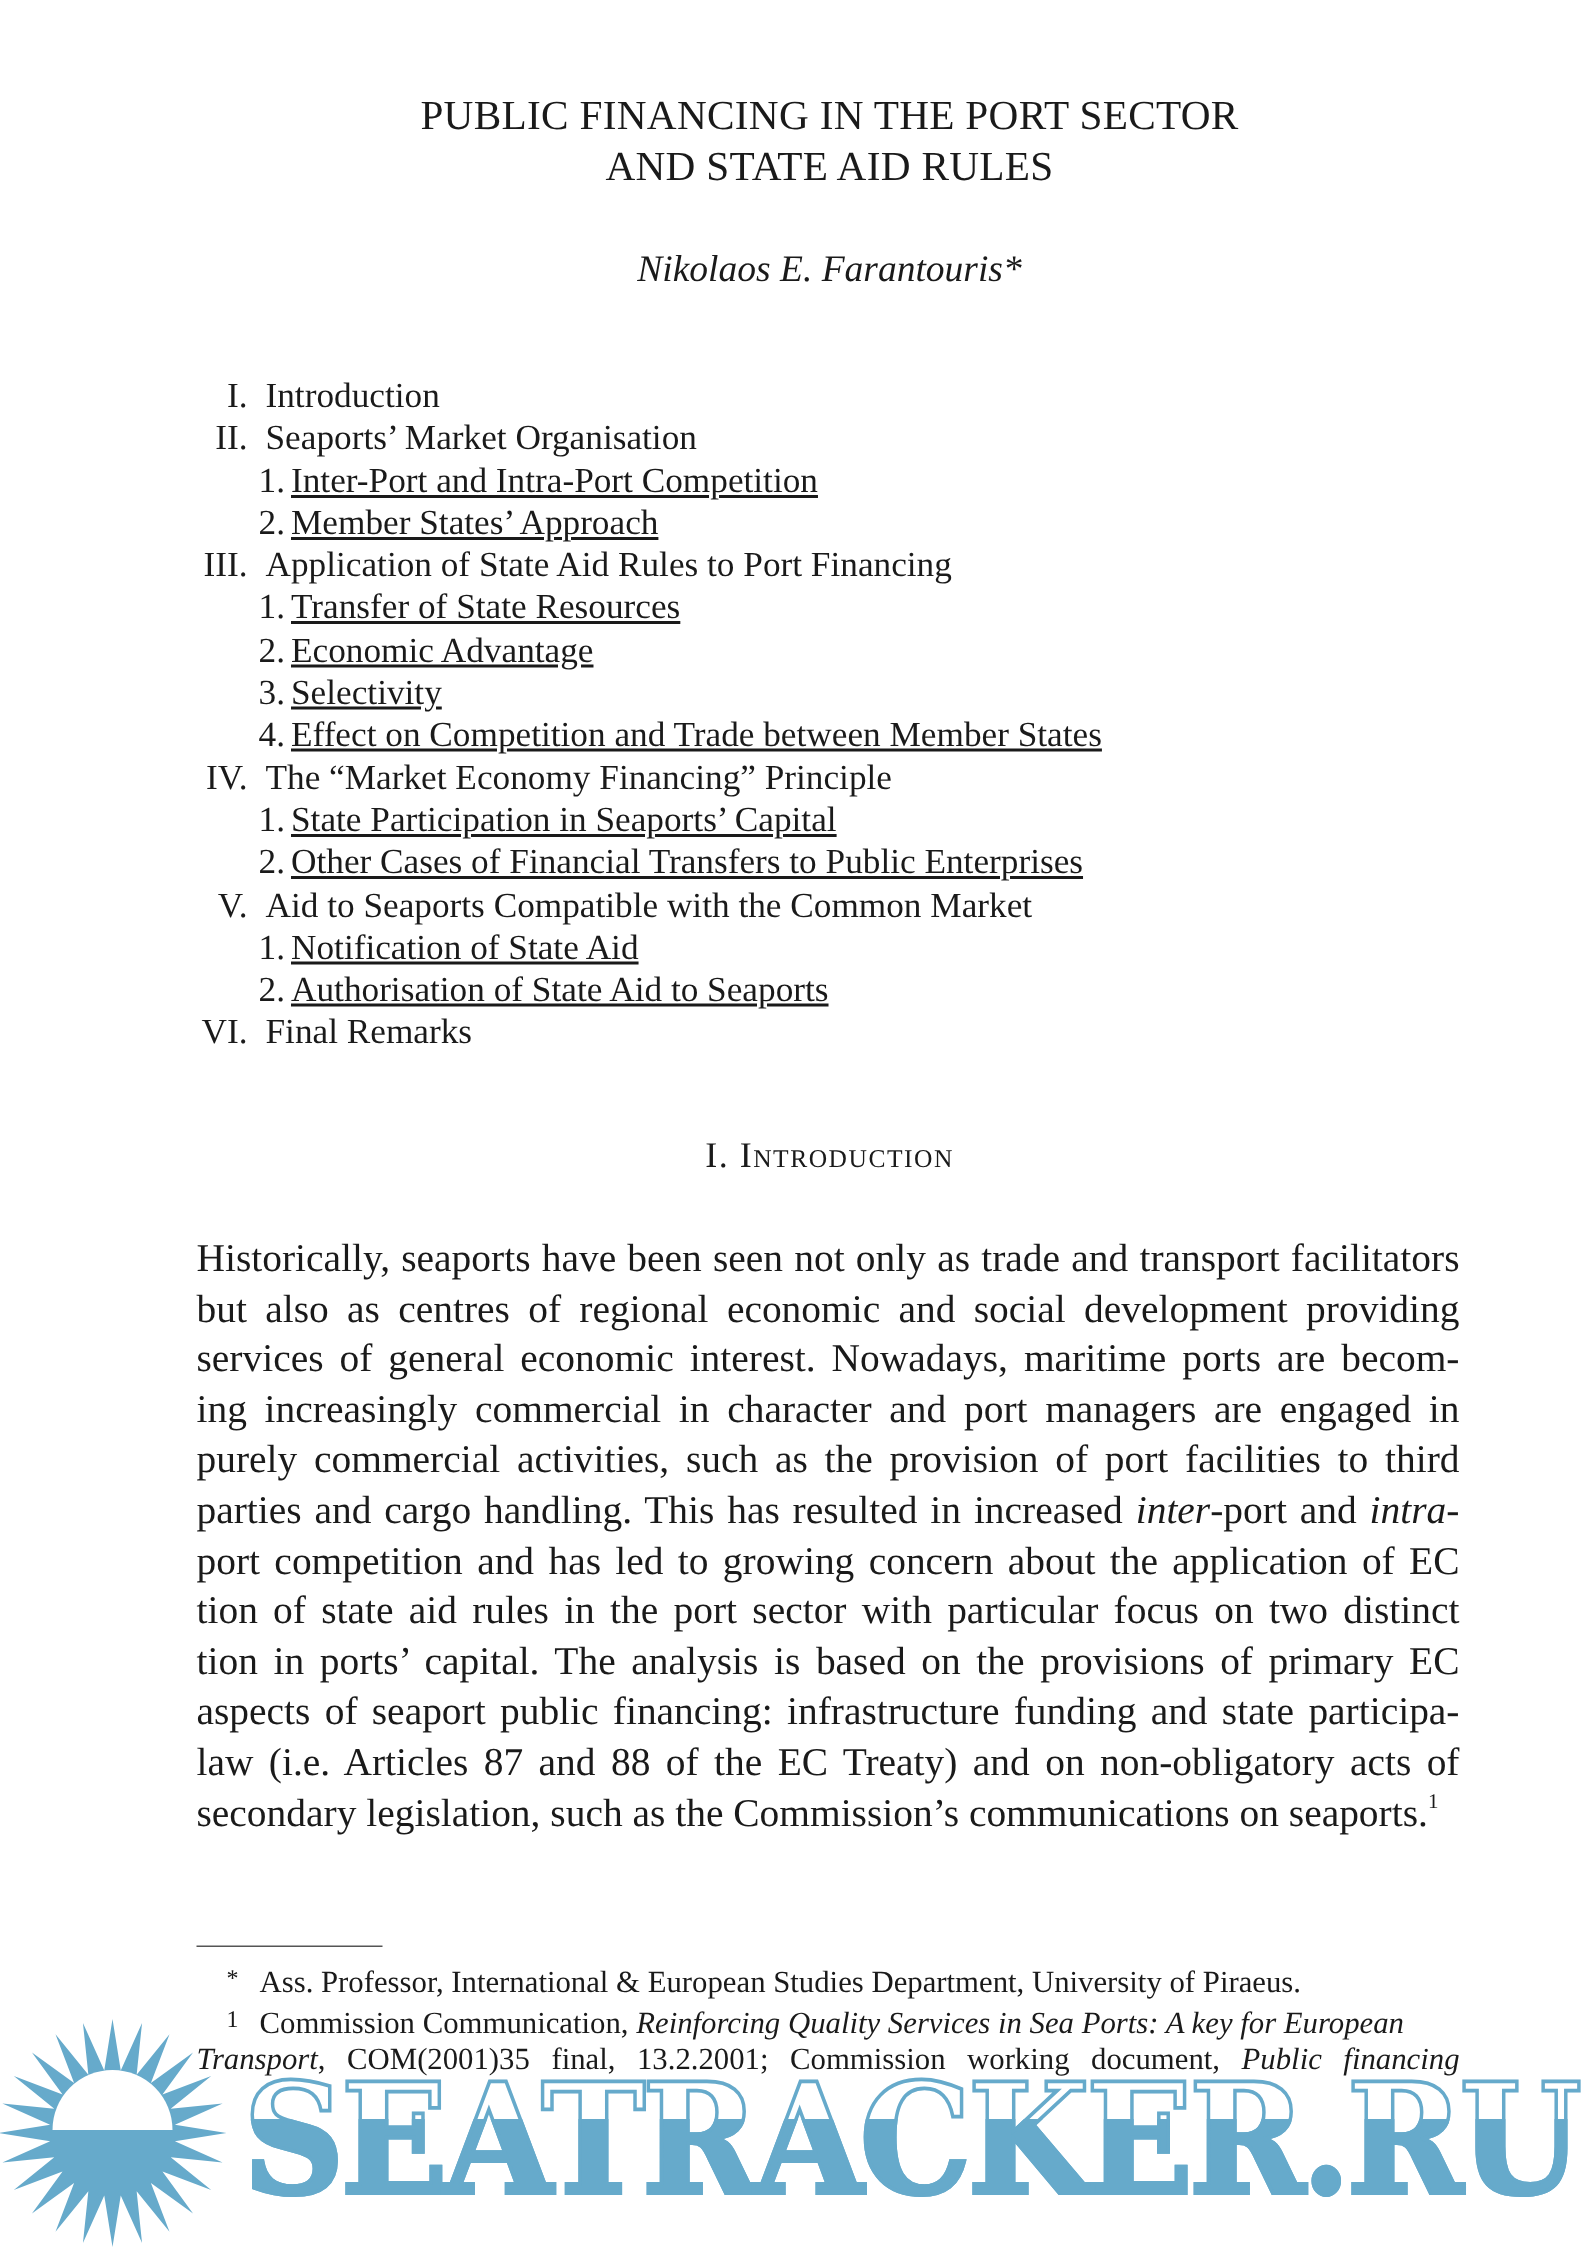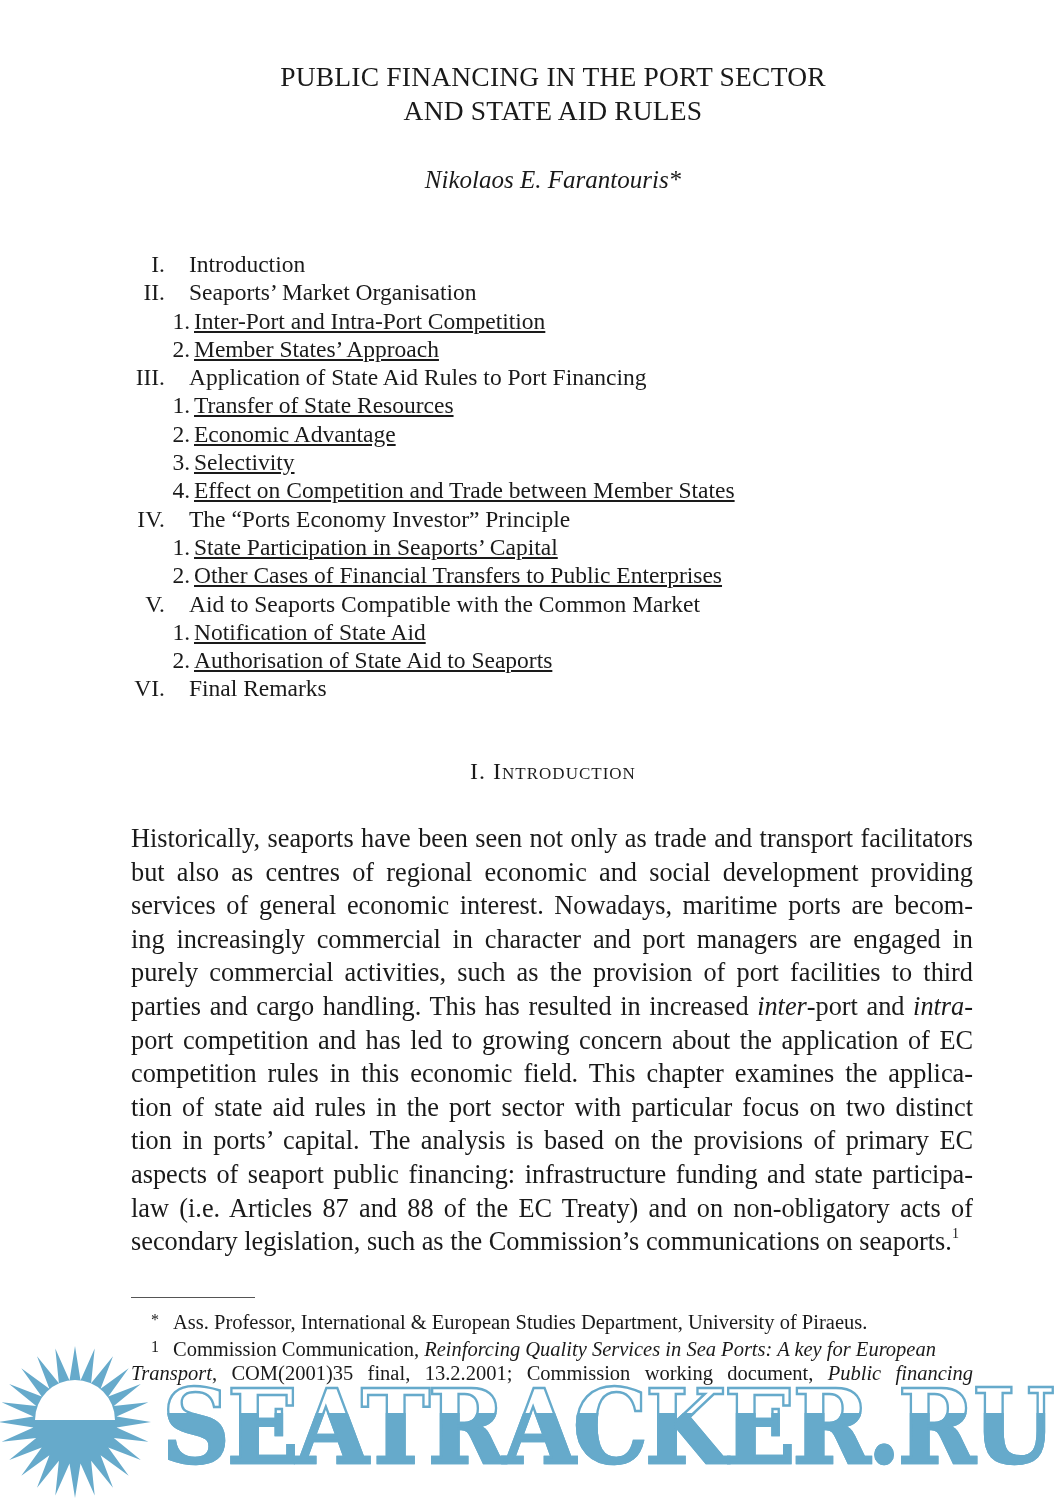--- a/index.html
+++ b/index.html
@@ -12,21 +12,21 @@
     font-size: 27.5px; line-height: 34px; letter-spacing: 0.2px;
   }
   .author {
     position: absolute; left: 0; width: 1106px; top: 166px; text-align: center;
     font-size: 25px; font-style: italic;
   }
   .toc { position: absolute; left: 0; top: 250px; font-size: 23.5px; line-height: 28.3px; }
   .toc-row { position: relative; height: 28.3px; white-space: nowrap; }
   .toc-num { position: absolute; text-align: right; width: 60px; }
   .toc-row.lvl1 .toc-num { left: 105px; }
-  .toc-row.lvl1 .toc-text { position: absolute; left: 189px; }
+  .toc-row.lvl1 .toc-text { position: absolute; left: 177px; }
   .toc-row.lvl2 .toc-num { left: 130px; }
   .toc-row.lvl2 .toc-text { position: absolute; left: 194px; text-decoration: underline; }
   .section-heading {
     position: absolute; left: 0; width: 1106px; top: 758px; text-align: center;
     font-size: 24px; font-variant: small-caps; letter-spacing: 1px;
   }
   .body-text { position: absolute; left: 131px; width: 842px; top: 822px; font-size: 26.3px; }
   .body-line {
     height: 33.6px; line-height: 33.6px; white-space: nowrap;
     text-align: justify; text-align-last: justify;
@@ -91,21 +91,21 @@
       <div class="toc-row lvl2">
         <span class="toc-num">3.</span>
         <span class="toc-text">Selectivity</span>
       </div>
       <div class="toc-row lvl2">
         <span class="toc-num">4.</span>
         <span class="toc-text">Effect on Competition and Trade between Member States</span>
       </div>
       <div class="toc-row lvl1">
         <span class="toc-num">IV.</span>
-        <span class="toc-text">The “Ports Economy Investor” Principle</span>
+        <span class="toc-text">The “Market Economy Financing” Principle</span>
       </div>
       <div class="toc-row lvl2">
         <span class="toc-num">1.</span>
         <span class="toc-text">State Participation in Seaports’ Capital</span>
       </div>
       <div class="toc-row lvl2">
         <span class="toc-num">2.</span>
         <span class="toc-text">Other Cases of Financial Transfers to Public Enterprises</span>
       </div>
       <div class="toc-row lvl1">
@@ -129,21 +129,20 @@
   <div class="section-heading">I.  Introduction</div>
 
   <div class="body-text" id="body">
       <div class="body-line">Historically, seaports have been seen not only as trade and transport facilitators</div>
       <div class="body-line">but also as centres of regional economic and social development providing</div>
       <div class="body-line">services of general economic interest. Nowadays, maritime ports are becom-</div>
       <div class="body-line">ing increasingly commercial in character and port managers are engaged in</div>
       <div class="body-line">purely commercial activities, such as the provision of port facilities to third</div>
       <div class="body-line"><span>parties and cargo handling. This has resulted in increased </span><i>inter</i><span>-port and </span><i>intra</i><span>-</span></div>
       <div class="body-line">port competition and has led to growing concern about the application of EC</div>
-      <div class="body-line">competition rules in this economic field. This chapter examines the applica-</div>
       <div class="body-line">tion of state aid rules in the port sector with particular focus on two distinct</div>
       <div class="body-line">tion in ports’ capital. The analysis is based on the provisions of primary EC</div>
       <div class="body-line">aspects of seaport public financing: infrastructure funding and state participa-</div>
       <div class="body-line">law (i.e. Articles 87 and 88 of the EC Treaty) and on non-obligatory acts of</div>
       <div class="body-line last"><span>secondary legislation, such as the Commission’s communications on seaports.</span><sup>1</sup></div>
     </div>
 
   <div class="fn-rule"></div>
   <div class="footnotes" id="footnotes">
       <div class="fn-line indent"><span class="fn-mark">*</span><span>Ass. Professor, International &amp; European Studies Department, University of Piraeus.</span></div>

